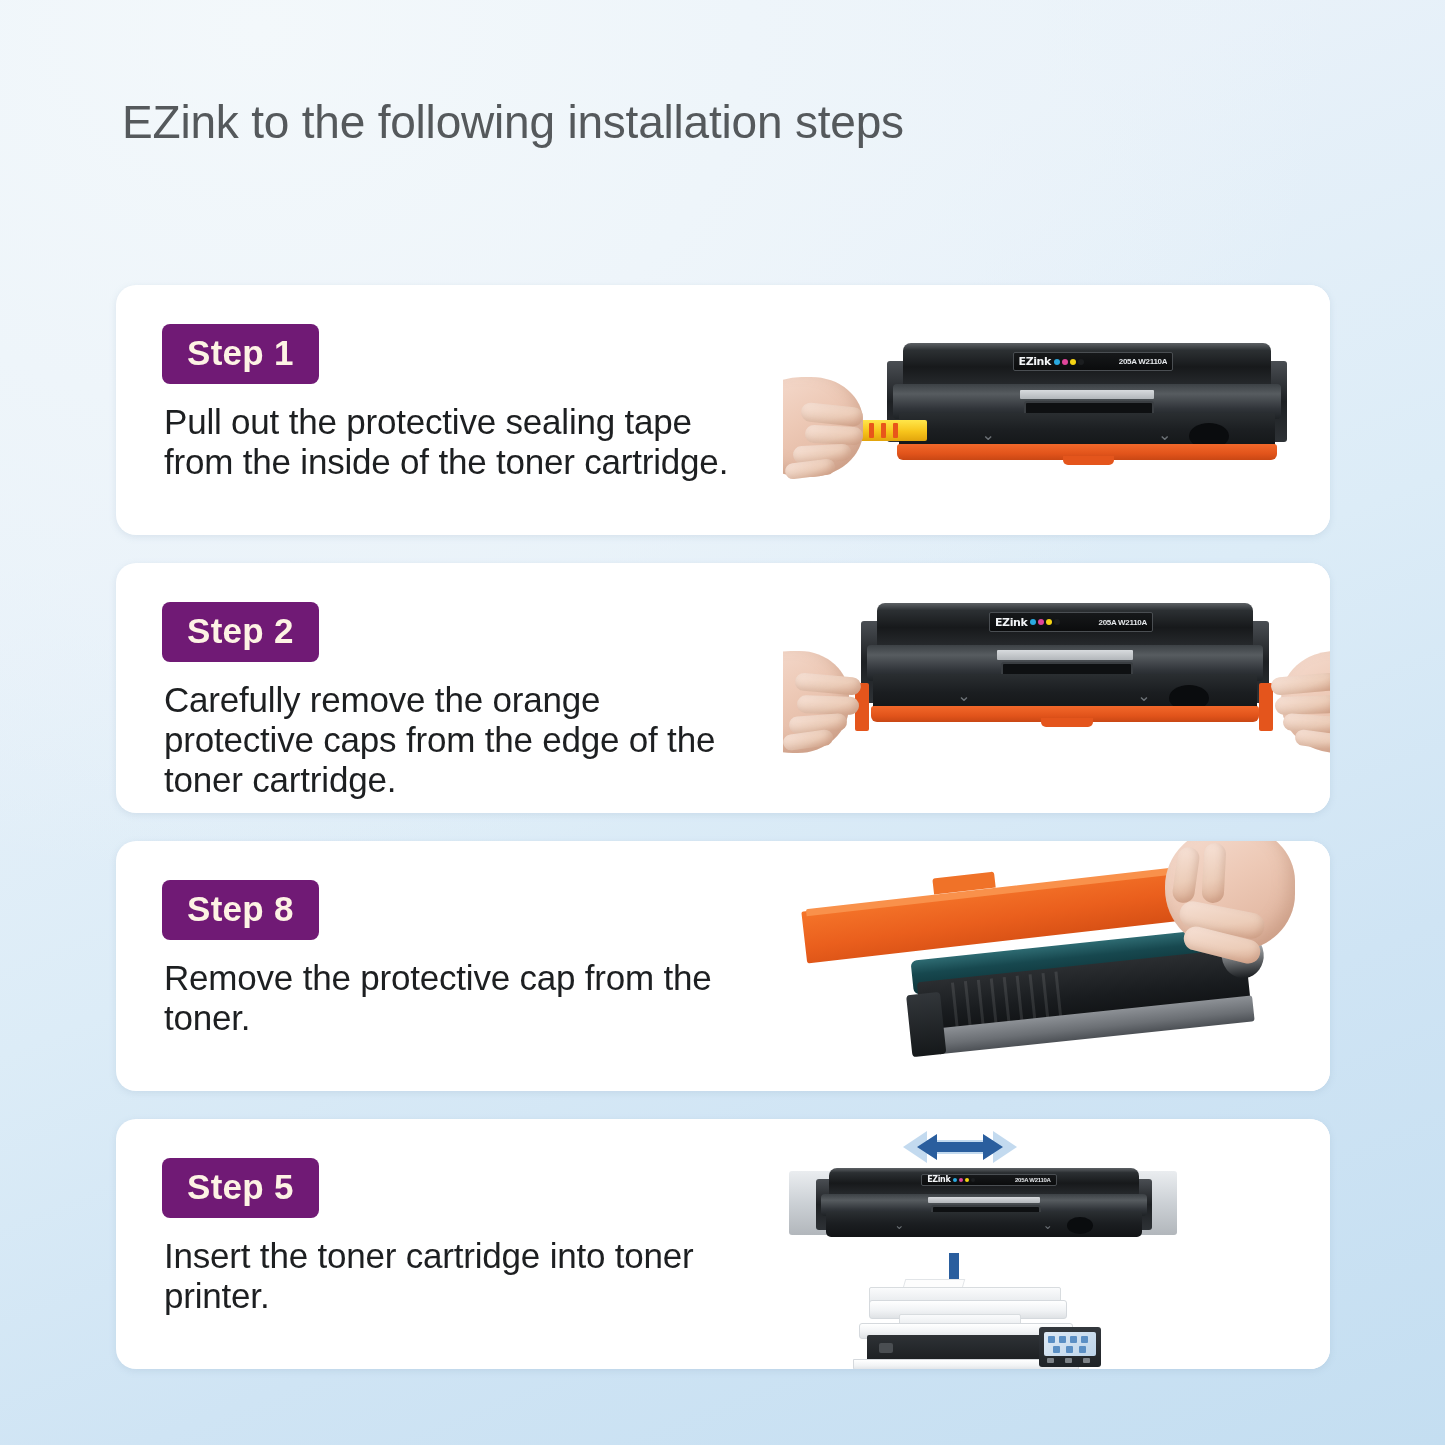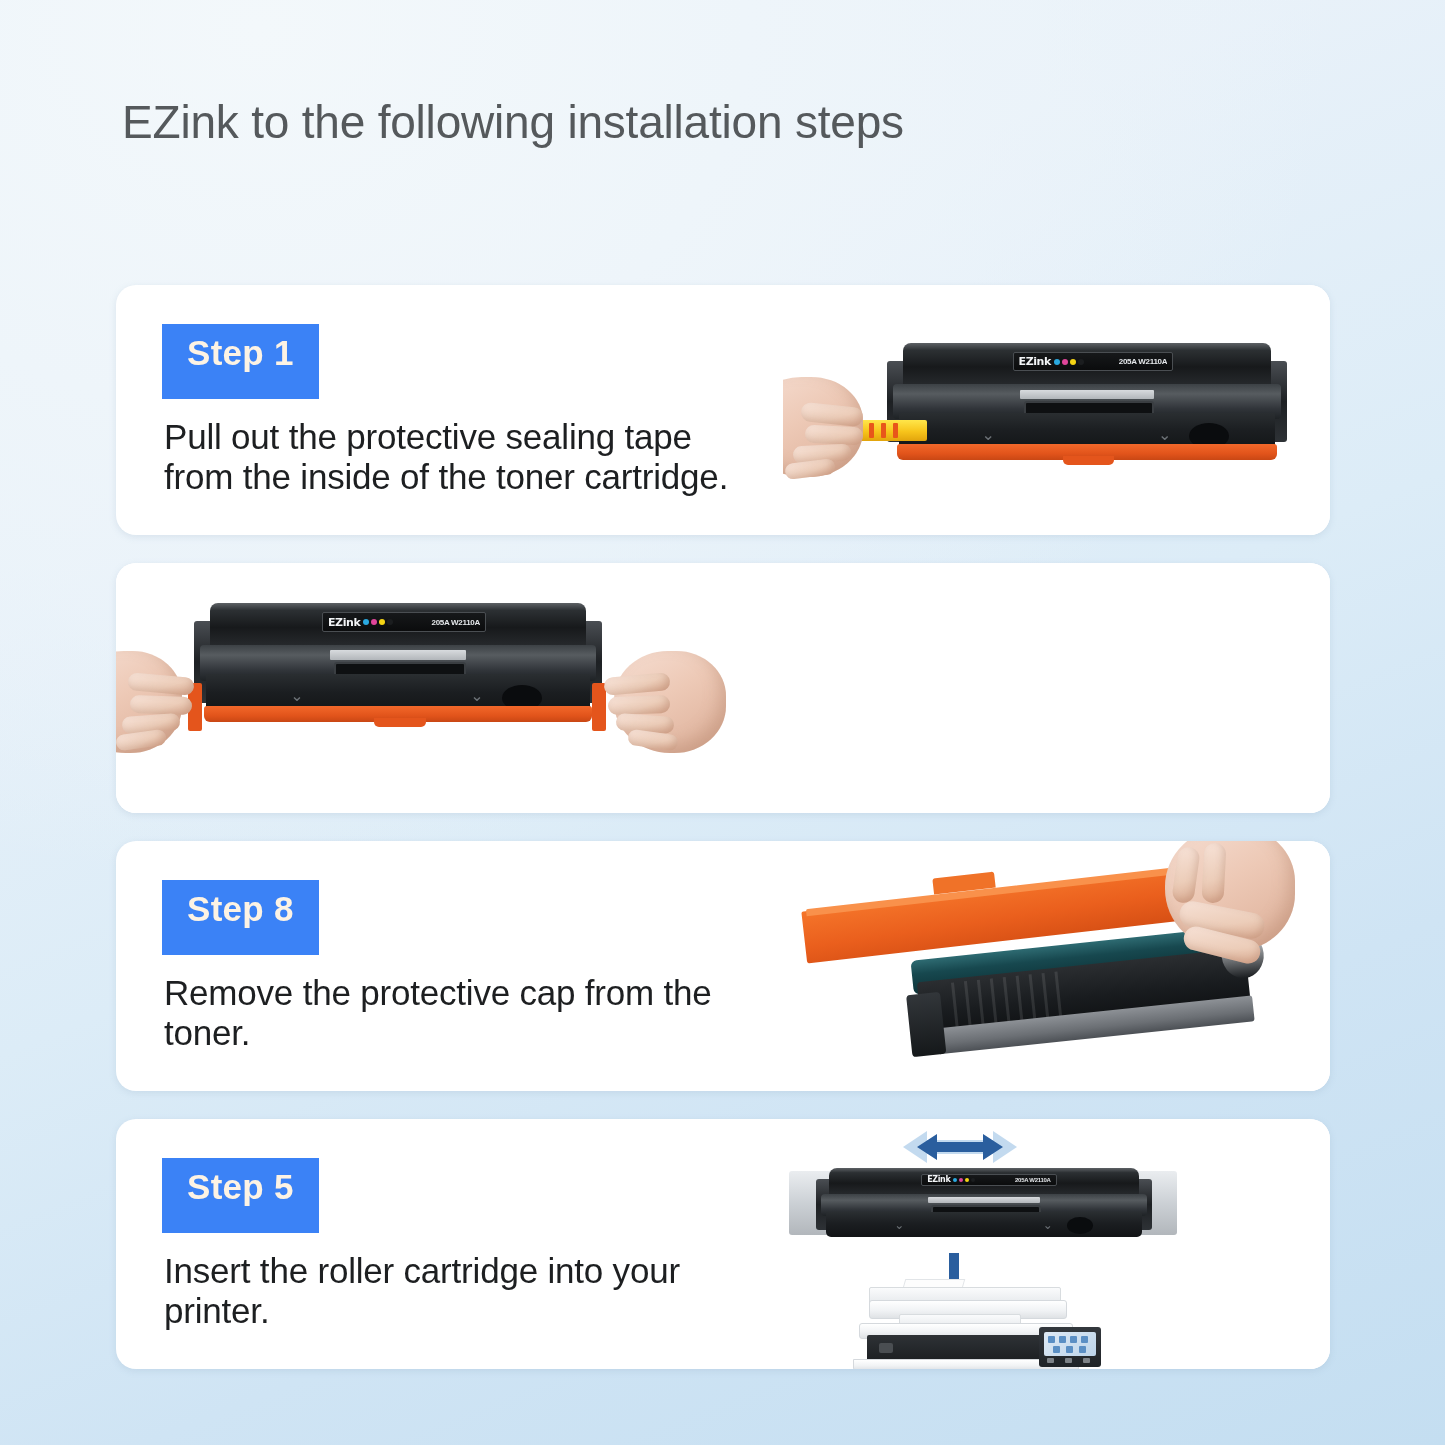--- a/index.html
+++ b/index.html
@@ -71,27 +71,27 @@
   }
   .card:last-child { margin-bottom: 0; }
 
   .card-text {
     flex: 0 0 667px;
     padding: 39px 26px 0 46px;
     box-sizing: border-box;
   }
   .step-badge {
     display: inline-block;
-    background: #3b82f6;
+    background: #701a75;
     color: #fdf3e4;
     font-size: 35px;
     font-weight: 700;
     line-height: 1;
-    padding: 11px 25px 29px 25px;
-    border-radius: 0;
+    padding: 11px 25px 14px 25px;
+    border-radius: 8px;
     letter-spacing: 0.3px;
   }
   .step-desc {
     margin: 18px 0 0 2px;
     font-size: 35px;
     line-height: 1.14;
     color: #1d1f21;
     letter-spacing: -0.2px;
     font-weight: 400;
   }
@@ -417,20 +417,24 @@
           <div class="hand" style="left:-38px; top:92px; width:118px; height:100px;"></div>
           <div class="finger" style="left:18px; top:120px; width:62px; height:19px; transform:rotate(6deg);"></div>
           <div class="finger" style="left:22px; top:141px; width:58px; height:18px; transform:rotate(3deg);"></div>
           <div class="finger" style="left:10px; top:160px; width:58px; height:17px; transform:rotate(-3deg);"></div>
           <div class="finger" style="left:2px; top:176px; width:50px; height:16px; transform:rotate(-7deg);"></div>
         </div>
       </div>
     </div>
 
     <div class="card">
+      <div class="card-text">
+        <div class="step-badge">Step 2</div>
+        <p class="step-desc">Carefully remove the orange protective caps from the edge of the toner cartridge.</p>
+      </div>
       <div class="card-media">
         <div class="scene">
           <div class="cart" style="left:82px; top:32px; width:400px; height:132px;">
             <div class="cart-endcap l"></div>
             <div class="cart-endcap r"></div>
             <div class="cart-top"></div>
             <div class="cart-label">
               <span class="lbl-brand">EZink</span>
               <span class="lbl-dots">
                 <i style="background:#2aa9e0"></i>
@@ -505,21 +509,21 @@
           <div class="finger" style="left:420px; top:2px; width:22px; height:60px; transform:rotate(3deg);"></div>
           <div class="finger" style="left:396px; top:66px; width:86px; height:26px; transform:rotate(11deg);"></div>
           <div class="finger" style="left:400px; top:92px; width:78px; height:24px; transform:rotate(14deg);"></div>
         </div>
       </div>
     </div>
 
     <div class="card">
       <div class="card-text">
         <div class="step-badge">Step 5</div>
-        <p class="step-desc">Insert the roller cartridge into your printer.</p>
+        <p class="step-desc">Insert the toner cartridge into toner printer.</p>
       </div>
       <div class="card-media">
         <div class="scene">
 
           <div class="arrow-dbl" style="left:118px; top:8px;">
             <svg viewBox="0 0 118 40" width="118" height="40">
               <path d="M2 20 L26 4 L26 13 L92 13 L92 4 L116 20 L92 36 L92 27 L26 27 L26 36 Z" fill="#c3daef"></path>
               <path d="M16 20 L36 7 L36 15 L82 15 L82 7 L102 20 L82 33 L82 25 L36 25 L36 33 Z" fill="#2a5e9e"></path>
             </svg>
           </div>

